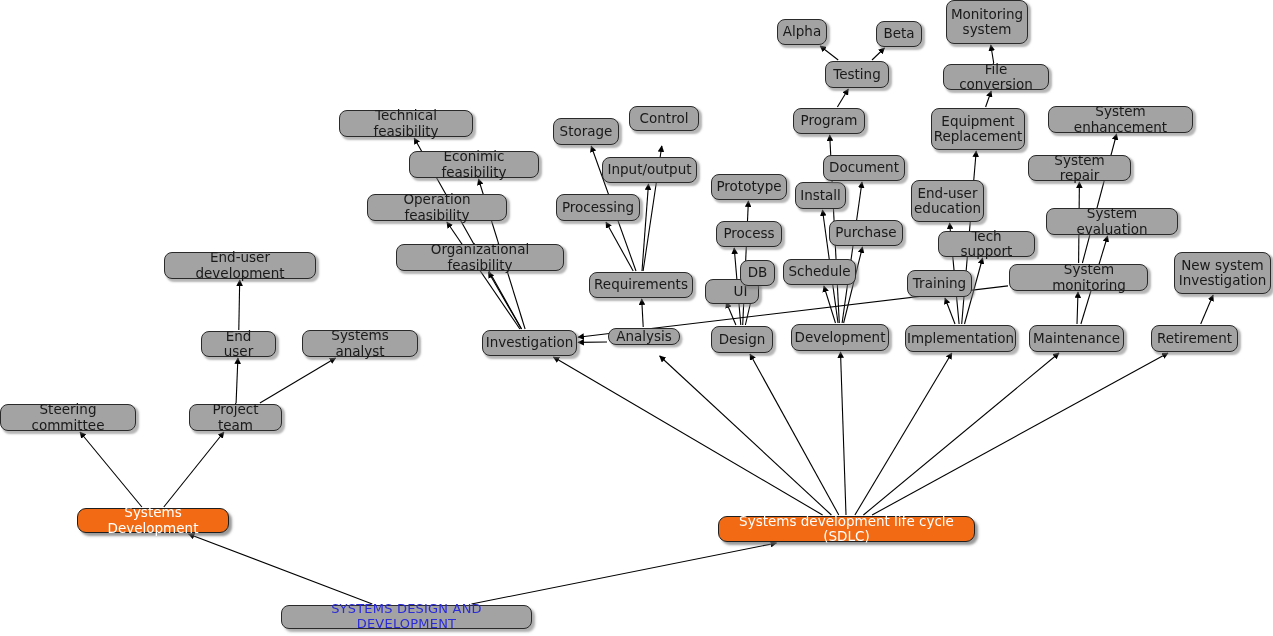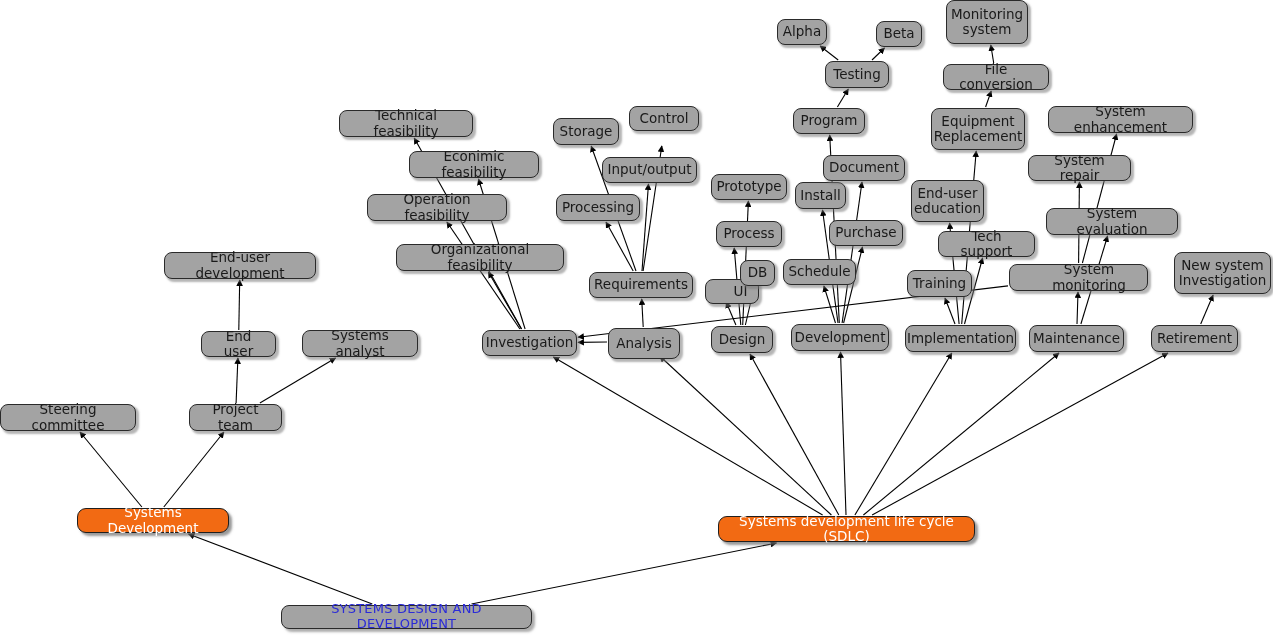--- a/index.html
+++ b/index.html
@@ -86,21 +86,21 @@
       <div class="node" style="left: 0px; top: 404px; width: 136px; height: 27px;">Steering committee</div>
       <div class="node" style="left: 189px; top: 404px; width: 93px; height: 27px;">Project team</div>
       <div class="node" style="left: 201px; top: 331px; width: 75px; height: 26px;">End user</div>
       <div class="node" style="left: 302px; top: 330px; width: 116px; height: 27px;">Systems analyst</div>
       <div class="node" style="left: 164px; top: 252px; width: 152px; height: 27px;">End-user development</div>
       <div class="node" style="left: 482px; top: 330px; width: 95px; height: 26px;">Investigation</div>
       <div class="node" style="left: 396px; top: 244px; width: 168px; height: 27px;">Organizational feasibility</div>
       <div class="node" style="left: 367px; top: 194px; width: 140px; height: 27px;">Operation feasibility</div>
       <div class="node" style="left: 409px; top: 151px; width: 130px; height: 27px;">Econimic feasibility</div>
       <div class="node" style="left: 339px; top: 110px; width: 134px; height: 27px;">Technical feasibility</div>
-      <div class="node" style="left: 608px; top: 328px; width: 72px; height: 31px;">Analysis</div>
+      <div class="node" style="left: 608px; top: 328px; width: 72px; height: 17px;">Analysis</div>
       <div class="node" style="left: 589px; top: 272px; width: 104px; height: 26px;">Requirements</div>
       <div class="node" style="left: 556px; top: 194px; width: 84px; height: 27px;">Processing</div>
       <div class="node" style="left: 553px; top: 118px; width: 66px; height: 27px;">Storage</div>
       <div class="node" style="left: 602px; top: 157px; width: 95px; height: 26px;">Input/output</div>
       <div class="node" style="left: 629px; top: 106px; width: 70px; height: 25px;">Control</div>
       <div class="node" style="left: 711px; top: 326px; width: 62px; height: 27px;">Design</div>
       <div class="node" style="left: 705px; top: 279px; width: 54px; height: 25px; padding-left: 24px;">UI</div>
       <div class="node" style="left: 740px; top: 260px; width: 35px; height: 26px;">DB</div>
       <div class="node" style="left: 700px; top: 221px; width: 66px; height: 26px; margin-left: 16px;">Process</div>
       <div class="node" style="left: 711px; top: 174px; width: 76px; height: 26px;">Prototype</div>

